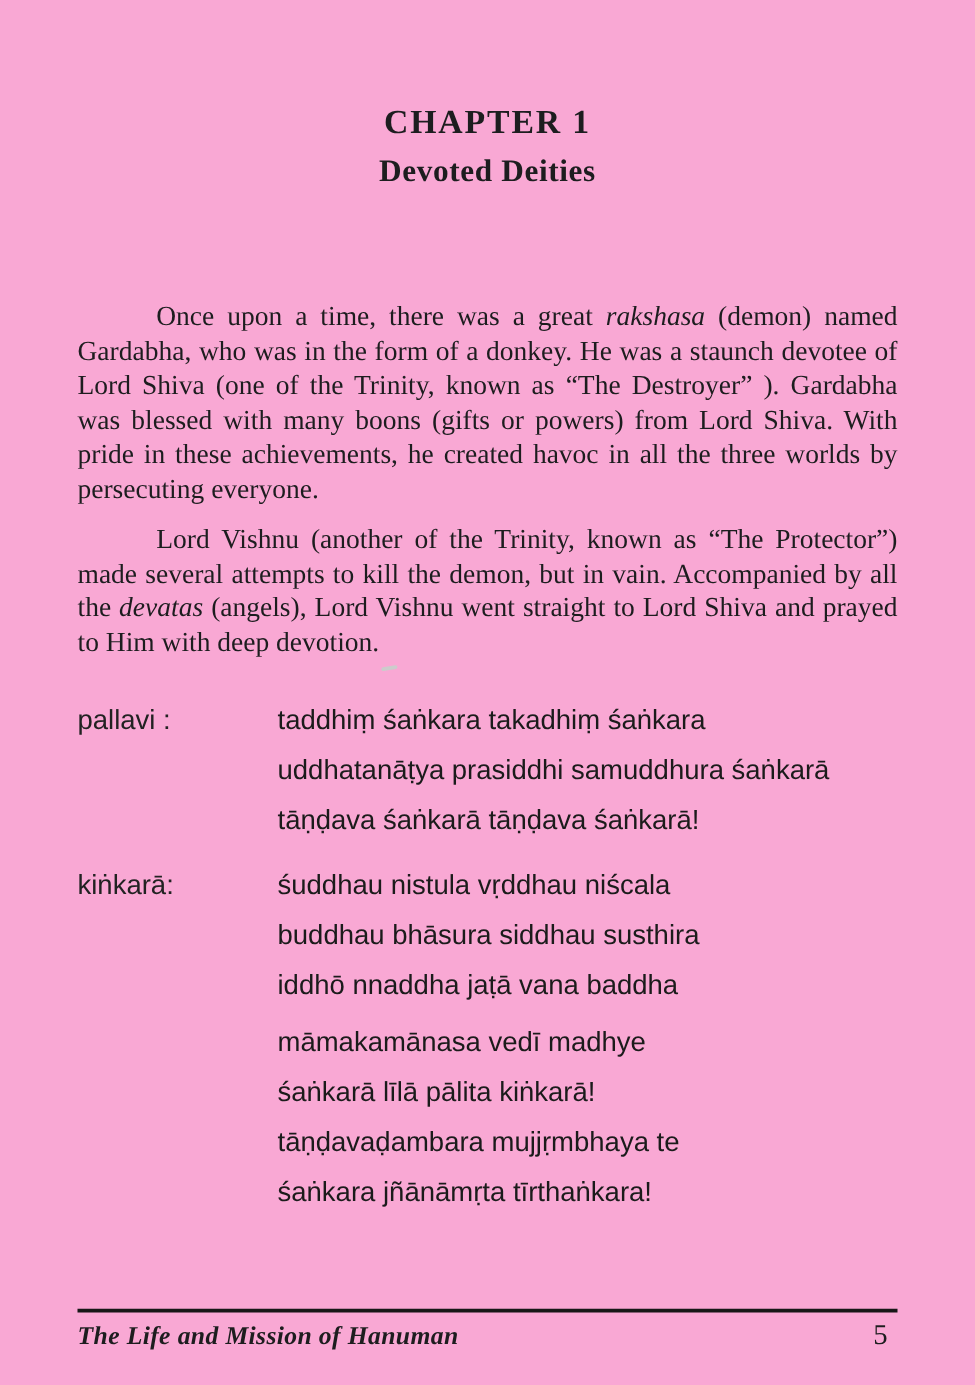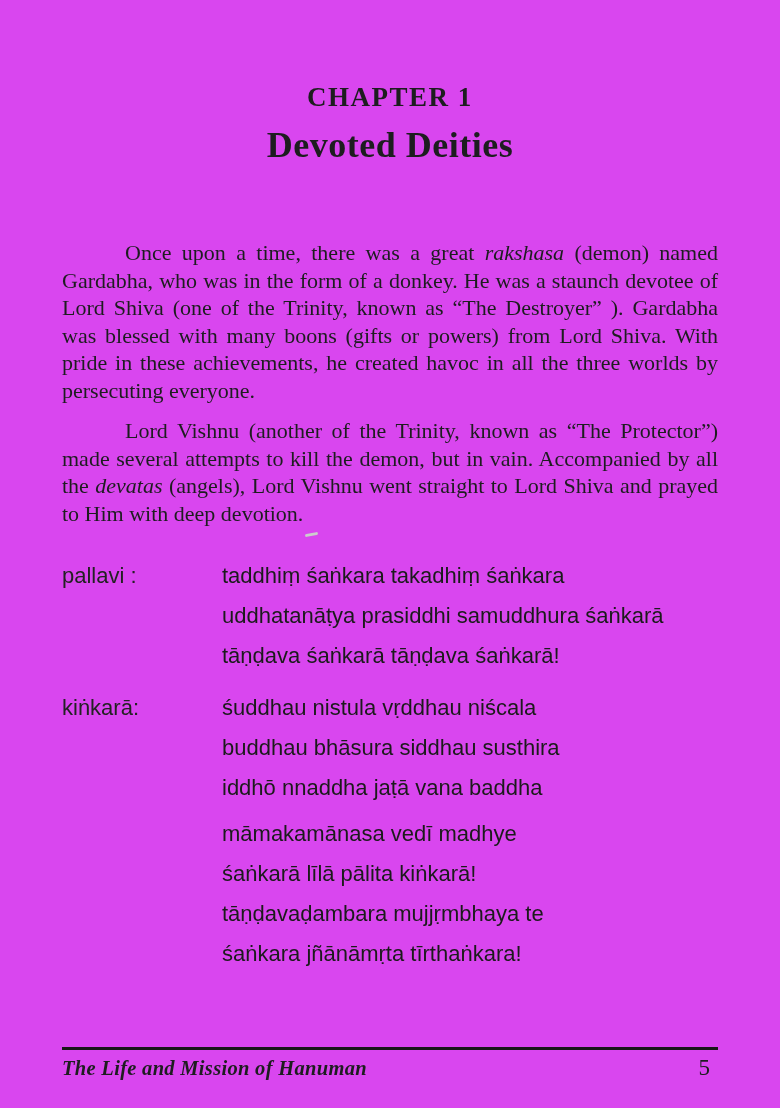--- a/index.html
+++ b/index.html
@@ -4,42 +4,42 @@
 <style>
   html, body {
     margin: 0;
     padding: 0;
     background: #ffffff;
   }
   .page {
     position: relative;
     width: 780px;
     height: 1108px;
-    background: #d946ef;
+    background: #f9a8d4;
     color: #1d1d1f;
     font-family: "Liberation Serif", "DejaVu Serif", serif;
     overflow: hidden;
   }
 
   
   .title-block {
     position: absolute;
     top: 82px;
     left: 0;
     right: 0;
     text-align: center;
   }
   .chapter-label {
     font-size: 27px;
     font-weight: bold;
     letter-spacing: 1.5px;
   }
   .page-title {
     margin: 11px 0 2px 0;
-    font-size: 36px;
+    font-size: 25px;
     font-weight: bold;
     letter-spacing: 0.5px;
   }
 
   
   .body-text {
     position: absolute;
     top: 191px;
     left: 62px;
     width: 656px;

